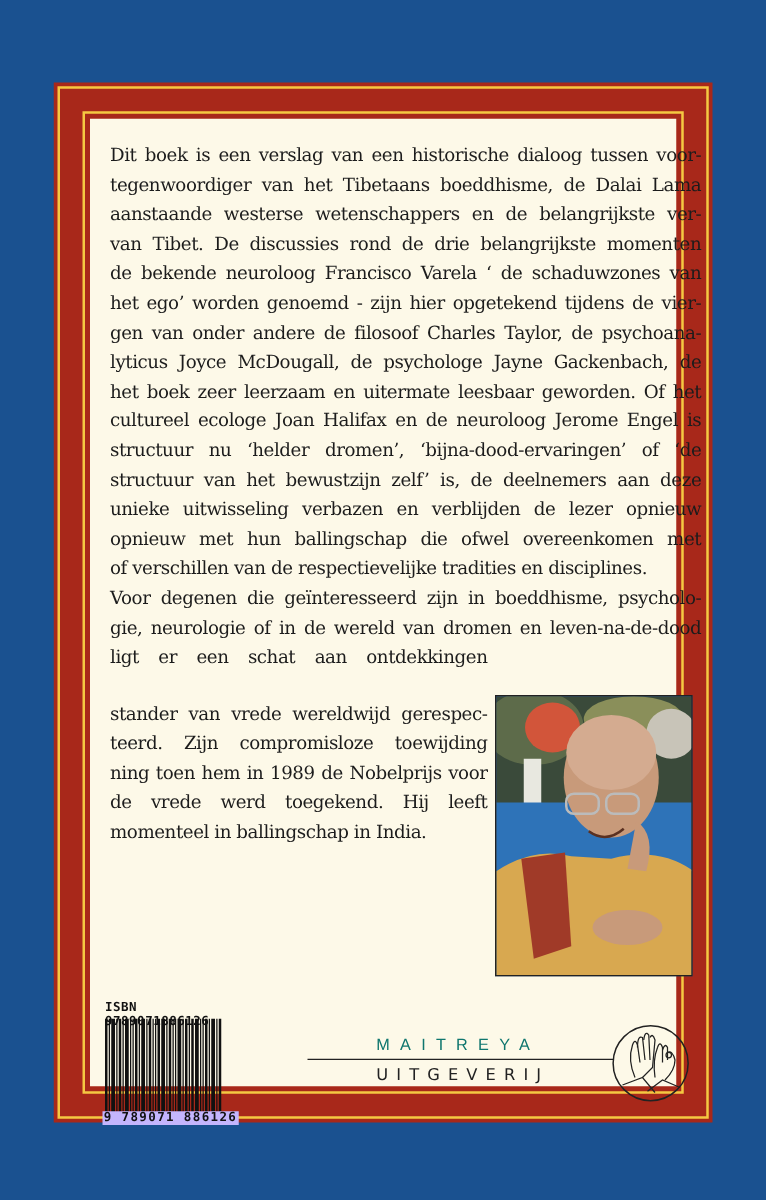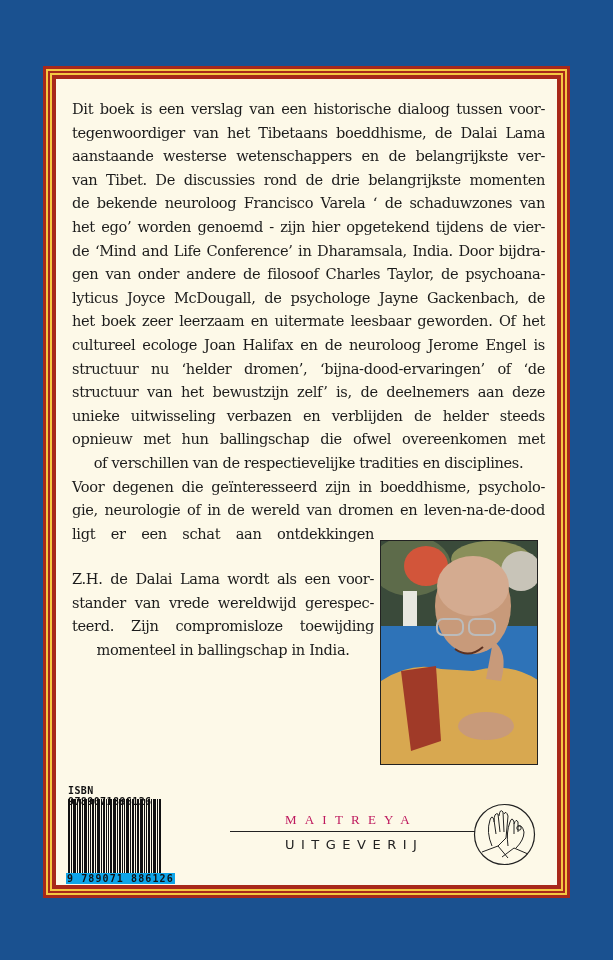--- a/index.html
+++ b/index.html
@@ -12,39 +12,39 @@
   }
   .frame {
     position: absolute;
     left: 43px; top: 66px;
     width: 527px; height: 832px;
     box-sizing: border-box;
     background: #a8281a;
     padding: 3px;
   }
   .frame .y1 { background: #f5c842; padding: 2px; height: 100%; box-sizing: border-box; }
-  .frame .r2 { background: #a8281a; padding: 2px; height: 100%; box-sizing: border-box; }
+  .frame .r2 { background: #a8281a; padding: 18px; height: 100%; box-sizing: border-box; }
   .frame .y3 { background: #f5c842; padding: 2px; height: 100%; box-sizing: border-box; }
   .frame .r4 { background: #a8281a; padding: 4px; height: 100%; box-sizing: border-box; }
   .panel {
     background: #fdf9e8;
     height: 100%;
     box-sizing: border-box;
     position: relative;
   }
   .text-block {
     position: absolute;
     left: 16px; top: 18px;
     width: 473px;
     font-size: 14.6px;
     line-height: 23.6px;
     color: #1c1c1c;
     letter-spacing: -0.35px;
   }
-  .line { display: block; white-space: nowrap; text-align: center; }
+  .line { display: block; white-space: nowrap; }
   .line.j { text-align: justify; text-align-last: justify; white-space: normal; }
   .narrow { width: 302px; }
   .para-gap { height: 22px; }
   .photo {
     position: absolute;
     left: 324px; top: 461px;
     width: 158px; height: 225px;
     border: 1.5px solid #222;
     box-sizing: border-box;
     overflow: hidden;
@@ -75,24 +75,24 @@
   }
   .pub-line {
     position: absolute;
     left: 0; top: 34px;
     width: 245px; height: 1px;
     background: #222;
   }
   .pub-name {
     position: absolute;
     left: 55px; top: 15px;
-    font-family: Liberation Serif, serif;
+    font-family: Liberation Sans, sans-serif;
     font-size: 13px;
     letter-spacing: 8.2px;
-    color: #be185d;
+    color: #0f766e;
   }
   .pub-sub {
     position: absolute;
     left: 55px; top: 40px;
     font-family: "DejaVu Sans", "Liberation Sans", sans-serif;
     font-size: 13px;
     letter-spacing: 6.5px;
     color: #222;
   }
   .logo {
@@ -111,38 +111,38 @@
           <div class="r4">
   <div class="panel">
 
     <div class="text-block">
       <span class="line j">Dit boek is een verslag van een historische dialoog tussen voor-</span>
       <span class="line j">tegenwoordiger van het Tibetaans boeddhisme, de Dalai Lama</span>
       <span class="line j">aanstaande westerse wetenschappers en de belangrijkste ver-</span>
       <span class="line j">van Tibet. De discussies rond de drie belangrijkste momenten</span>
       <span class="line j">de bekende neuroloog Francisco Varela ‘ de schaduwzones van</span>
       <span class="line j">het ego’ worden genoemd - zijn hier opgetekend tijdens de vier-</span>
-      <span class="line j">de ‘Mind and Life Conference’ in Dharamsala, India. Door bijdra-</span>
       <span class="line j">gen van onder andere de filosoof Charles Taylor, de psychoana-</span>
       <span class="line j">lyticus Joyce McDougall, de psychologe Jayne Gackenbach, de</span>
       <span class="line j">het boek zeer leerzaam en uitermate leesbaar geworden. Of het</span>
       <span class="line j">cultureel ecologe Joan Halifax en de neuroloog Jerome Engel is</span>
       <span class="line j">structuur nu ‘helder dromen’, ‘bijna-dood-ervaringen’ of ‘de</span>
       <span class="line j">structuur van het bewustzijn zelf’ is, de deelnemers aan deze</span>
-      <span class="line j">unieke uitwisseling verbazen en verblijden de helder steeds</span>
+      <span class="line j">unieke uitwisseling verbazen en verblijden de lezer opnieuw</span>
       <span class="line j">opnieuw met hun ballingschap die ofwel overeenkomen met</span>
       <span class="line">of verschillen van de respectievelijke tradities en disciplines.</span>
       <span class="line j">Voor degenen die geïnteresseerd zijn in boeddhisme, psycholo-</span>
       <span class="line j">gie, neurologie of in de wereld van dromen en leven-na-de-dood</span>
       <span class="line j narrow">ligt er een schat aan ontdekkingen</span>
       <div class="para-gap"></div>
       <div>
-        <span class="line j narrow">Z.H. de Dalai Lama wordt als een voor-</span>
         <span class="line j narrow">stander van vrede wereldwijd gerespec-</span>
         <span class="line j narrow">teerd. Zijn compromisloze toewijding</span>
+        <span class="line j narrow">ning toen hem in 1989 de Nobelprijs voor</span>
+        <span class="line j narrow">de vrede werd toegekend. Hij leeft</span>
         <span class="line narrow">momenteel in ballingschap in India.</span>
       </div>
     </div>
 
     <div class="photo">
       <svg width="158" height="225" viewBox="0 0 158 225">
         <rect width="158" height="225" fill="#3a4a3a"></rect>
         <ellipse cx="30" cy="25" rx="40" ry="30" fill="#5d6b4a"></ellipse>
         <ellipse cx="45" cy="25" rx="22" ry="20" fill="#d2553a"></ellipse>
         <ellipse cx="110" cy="18" rx="40" ry="18" fill="#8a8f5a"></ellipse>
@@ -193,21 +193,21 @@
                   <span style="width:2px"></span>
                   <span style="width:3px"></span>
                   <span style="width:1px"></span>
                   <span style="width:1px"></span>
                   <span style="width:2px"></span>
                   <span style="width:1px"></span>
                   <span style="width:3px"></span>
                   <span style="width:1px"></span>
                   <span style="width:2px"></span>
       </div>
-      <div class="isn-bottom" style="background:#0ea5e9;padding:0 1px;">9 789071 886126</div>
+      <div class="isn-bottom" style="background:#c4b5fd;padding:0 1px;">9 789071 886126</div>
     </div>
 
     <div class="publisher">
       <div class="pub-line"></div>
       <div class="pub-name">MAITREYA</div>
       <div class="pub-sub">UITGEVERIJ</div>
       <svg class="logo" viewBox="0 0 65 65">
         <circle cx="32.5" cy="32.5" r="30" fill="none" stroke="#222" stroke-width="1.2"></circle>
         <path d="M10 50 L26 44 L36 56" fill="none" stroke="#222" stroke-width="1"></path>
         <path d="M30 55 L42 46 L56 52" fill="none" stroke="#222" stroke-width="1"></path>

